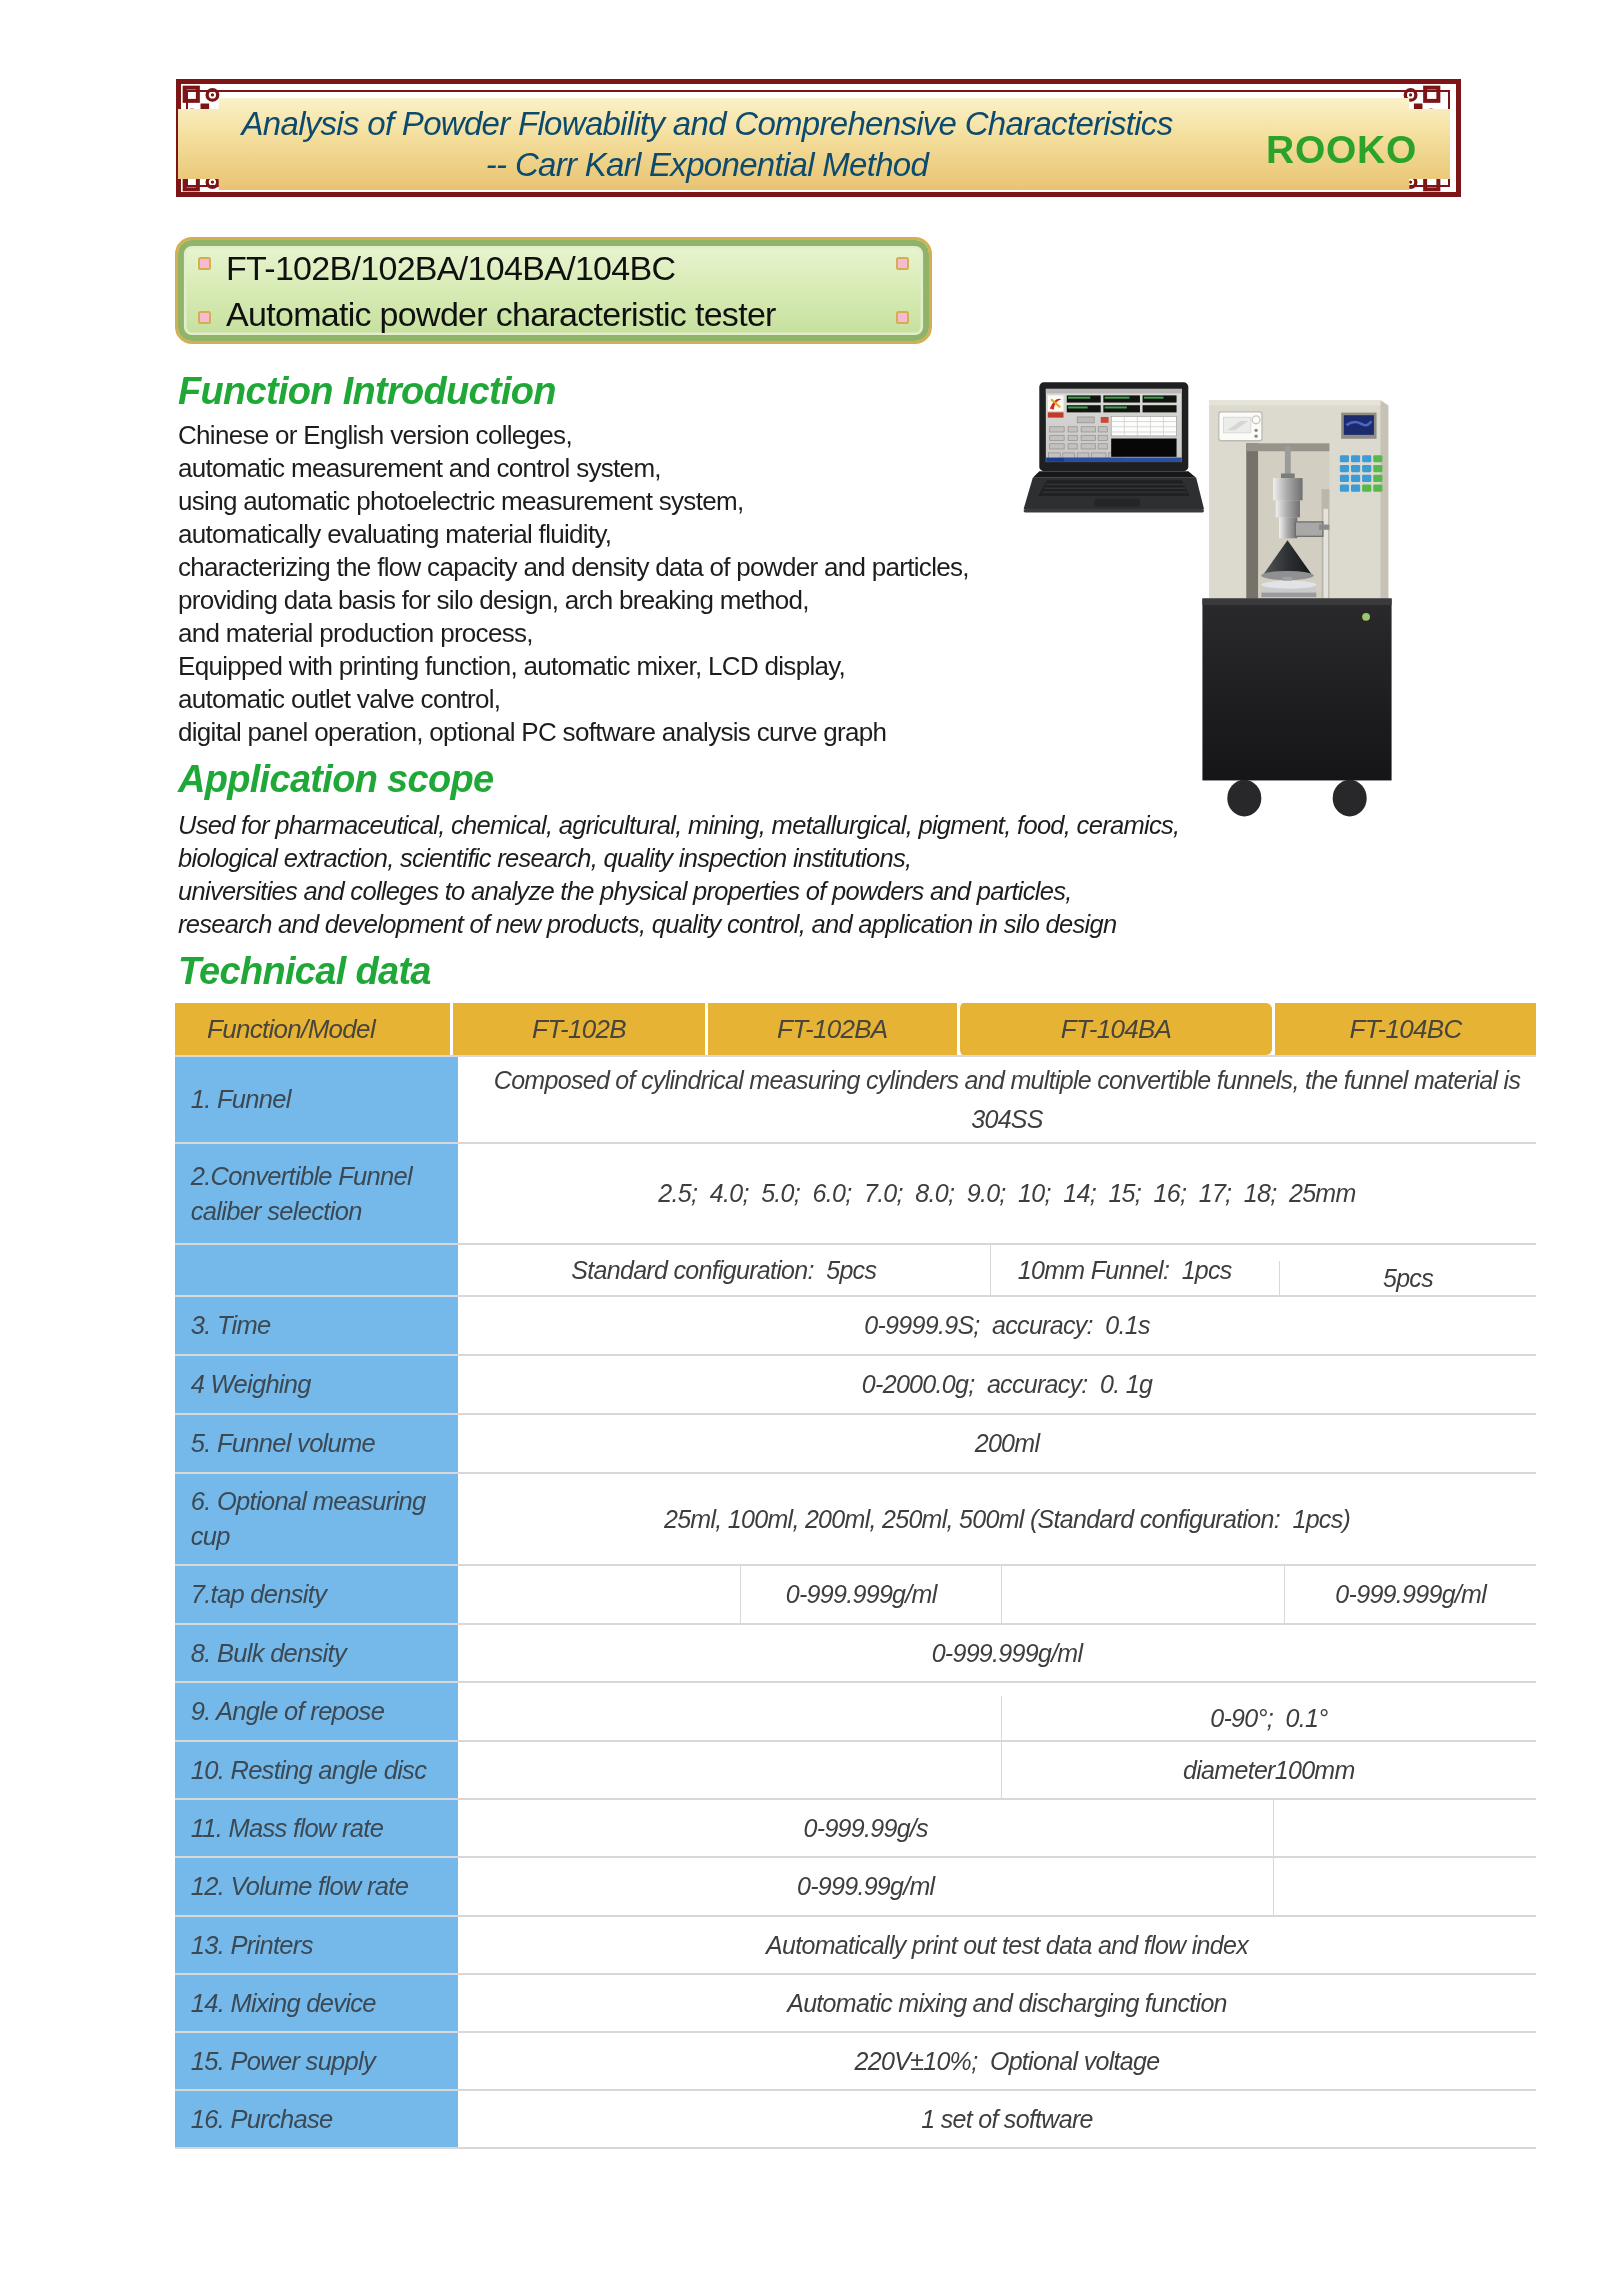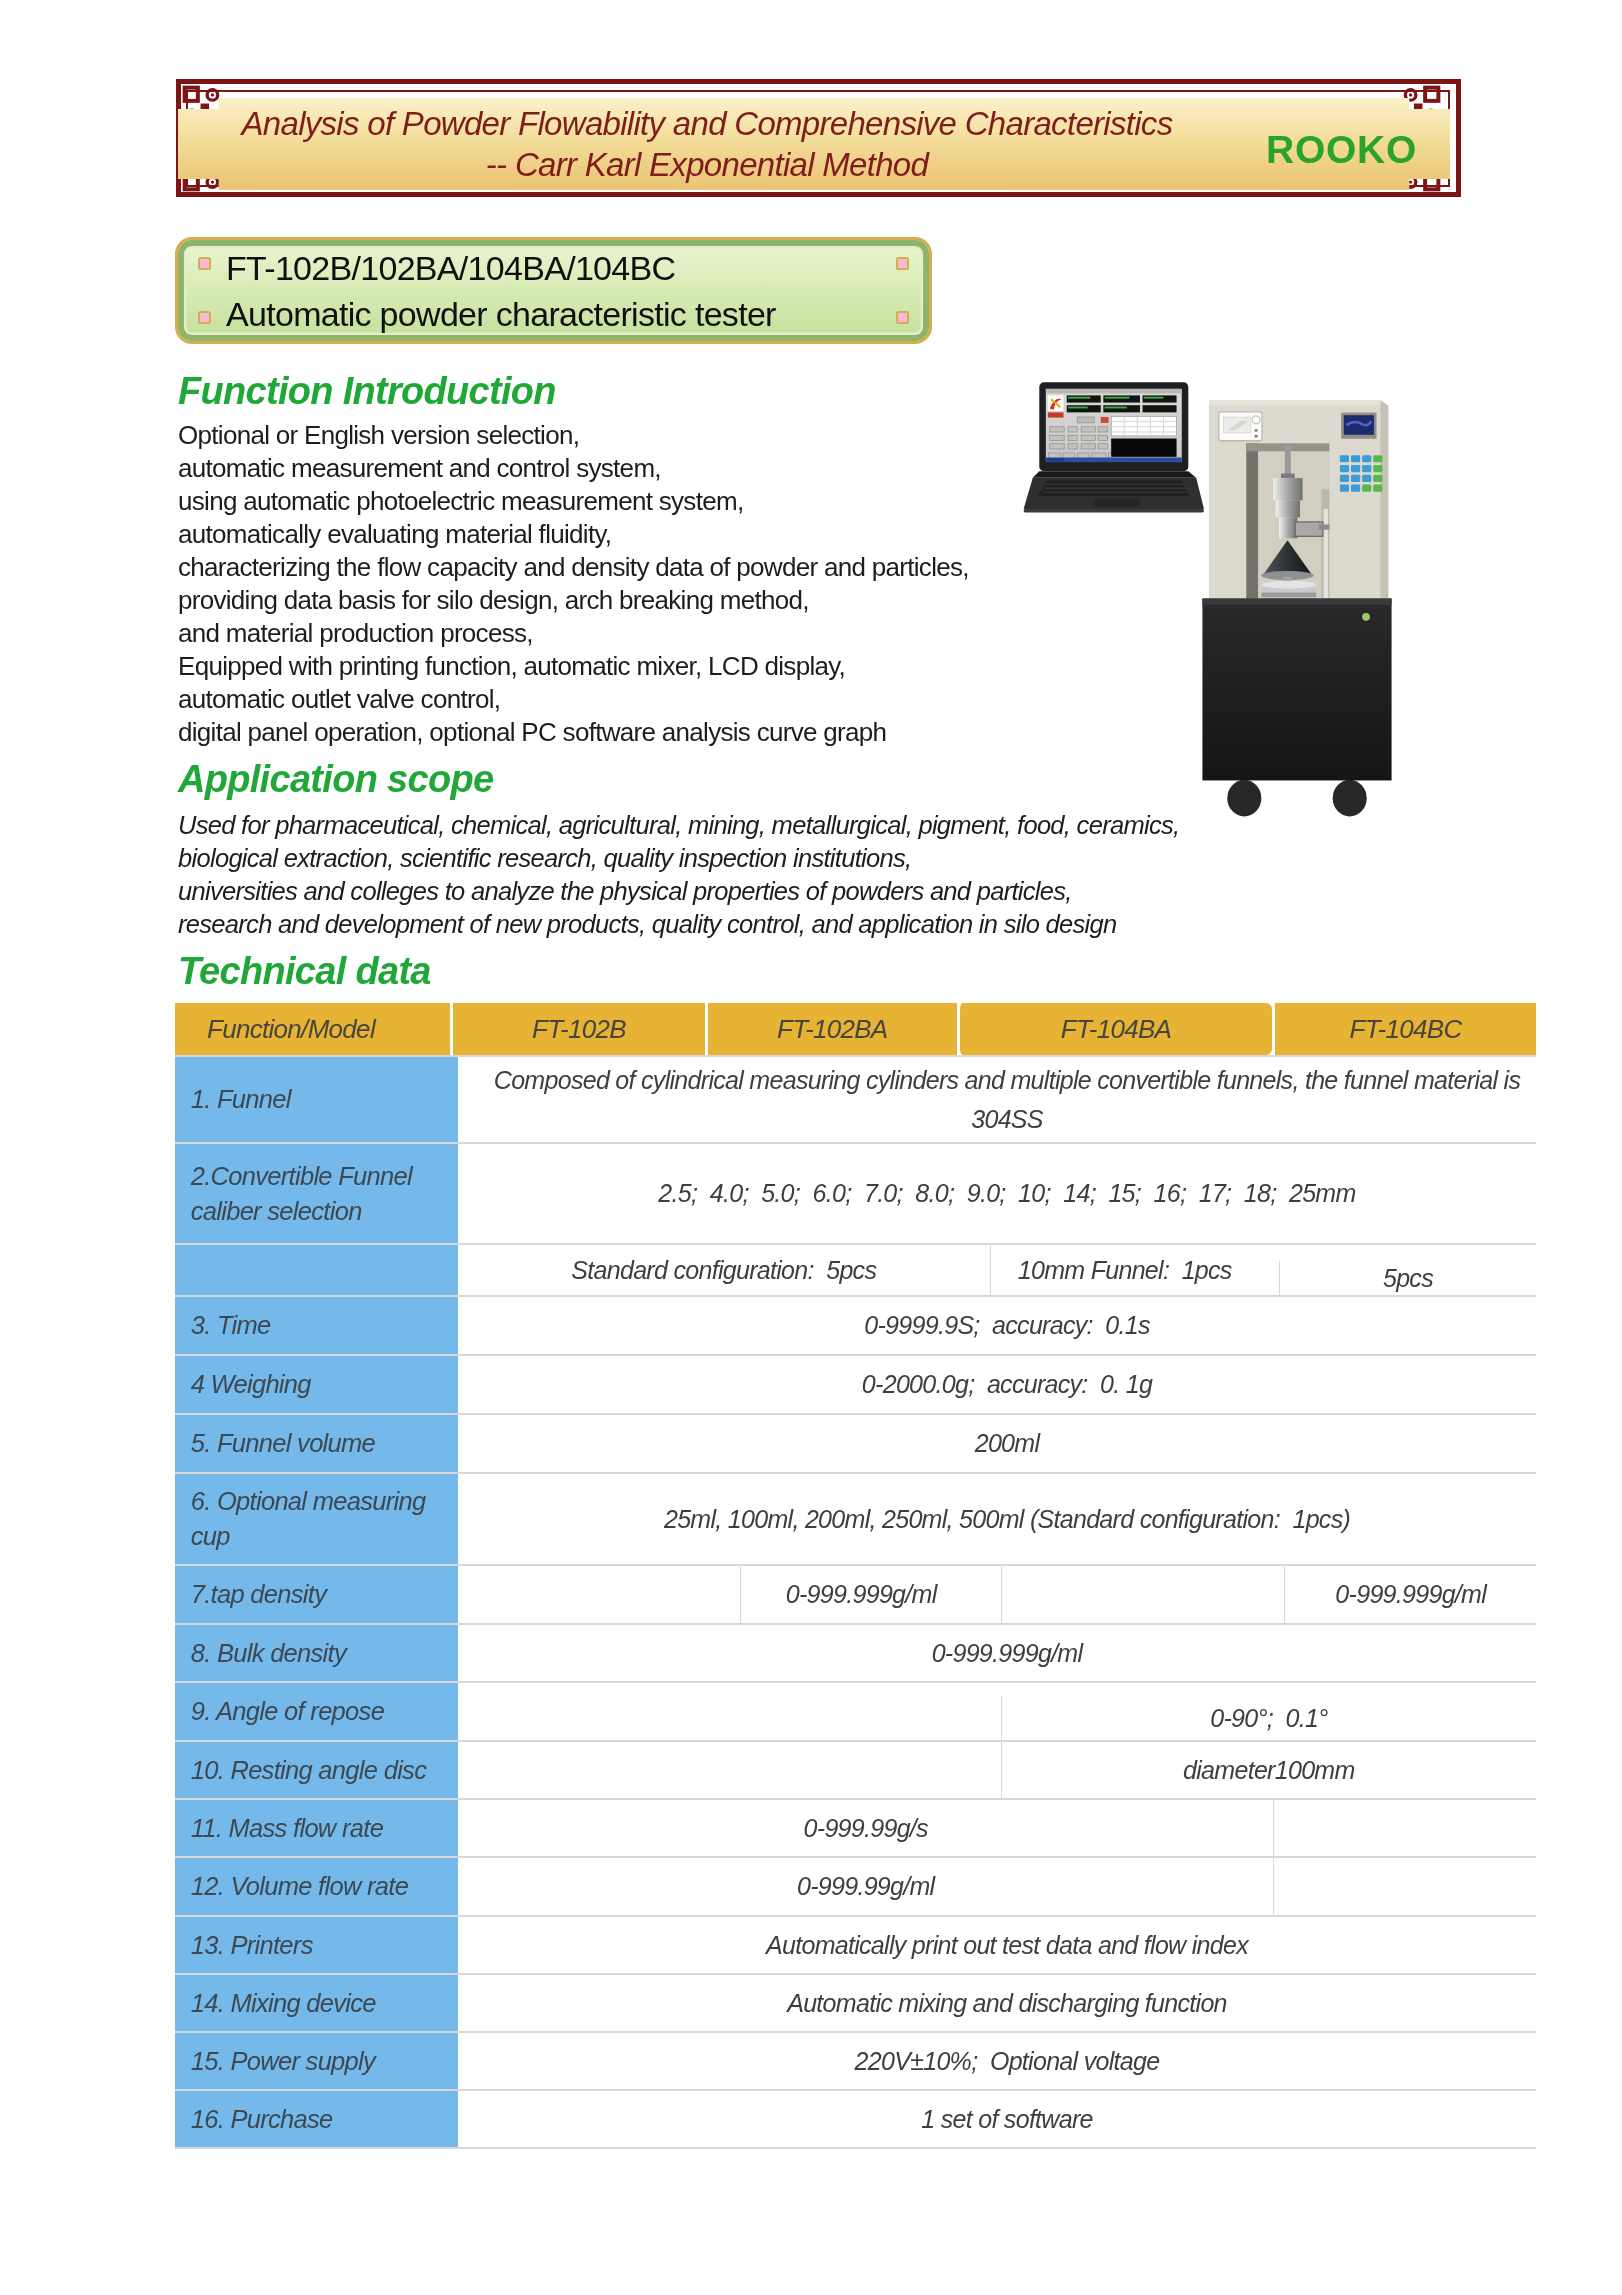--- a/index.html
+++ b/index.html
@@ -21,21 +21,21 @@
   .orn-tr { left:1400px; top:85px; transform:rotate(90deg); }
   .orn-br { left:1400px; top:151px; transform:rotate(180deg); }
   .orn-bl { left:182px;  top:151px; transform:rotate(270deg); }
   .gold-banner {
     position:absolute; left:178px; top:98px; width:1272px; height:92px; z-index:3;
     background:linear-gradient(180deg,#FBF2CA 0%,#F4Df9E 40%,#E9C372 100%);
     clip-path:polygon(3.2% 0,96.8% 0,96.8% 12%,100% 12%,100% 88%,96.8% 88%,96.8% 100%,3.2% 100%,3.2% 88%,0 88%,0 12%,3.2% 12%);
   }
   .banner-title { position:absolute; left:216px; top:101px; width:982px; height:85px; z-index:4;
     display:flex; flex-direction:column; justify-content:center; align-items:center;
-    font-style:italic; font-size:33px; line-height:41px; color:#7f1d1d; letter-spacing:-0.7px; }
+    font-style:italic; font-size:33px; line-height:41px; color:#0c4a6e; letter-spacing:-0.7px; }
   .brand { position:absolute; left:1266px; top:128px; width:151px; z-index:4; text-align:center;
     font-weight:bold; font-size:39px; color:var(--brand); letter-spacing:0.7px; }
 
   
   .model-box { position:absolute; left:175px; top:237px; width:757px; height:107px;
     border-radius:17px; border:3.3px solid #D5AE52;
     background:linear-gradient(180deg,#EAF5D4 0%,#D9ECB7 45%,#C4DF9B 100%);
     box-shadow: inset 0 0 0 5.9px #8FB368, inset 0 0 0 8.5px #E2EDC9; z-index:2; }
   .pin { position:absolute; width:13px; height:13px; background:#F6BBD3;
     border:2px solid #D5AE52; border-radius:2.6px; }
@@ -129,21 +129,21 @@
     <div class="pin pin-3"></div>
     <div class="pin pin-4"></div>
     <div class="model-text">
       <div>FT-102B/102BA/104BA/104BC</div>
       <div>Automatic powder characteristic tester</div>
     </div>
   </div>
 
   <div class="h-green" id="fi-heading">Function Introduction</div>
   <div class="para" id="fi-lines">
-      <div>Optional or English version selection,</div>
+      <div>Chinese or English version colleges,</div>
       <div>automatic measurement and control system,</div>
       <div>using automatic photoelectric measurement system,</div>
       <div>automatically evaluating material fluidity,</div>
       <div> characterizing the flow capacity and density data of powder and particles,</div>
       <div>providing data basis for silo design, arch breaking method,</div>
       <div>and material production process,</div>
       <div>Equipped with printing function, automatic mixer, LCD display,</div>
       <div>automatic outlet valve control,</div>
       <div>digital panel operation, optional PC software analysis curve graph</div>
     </div>

